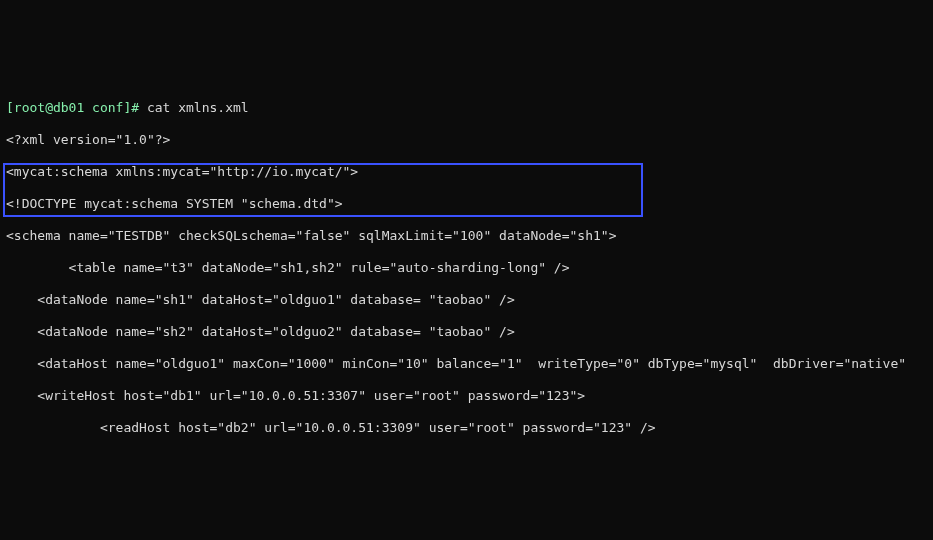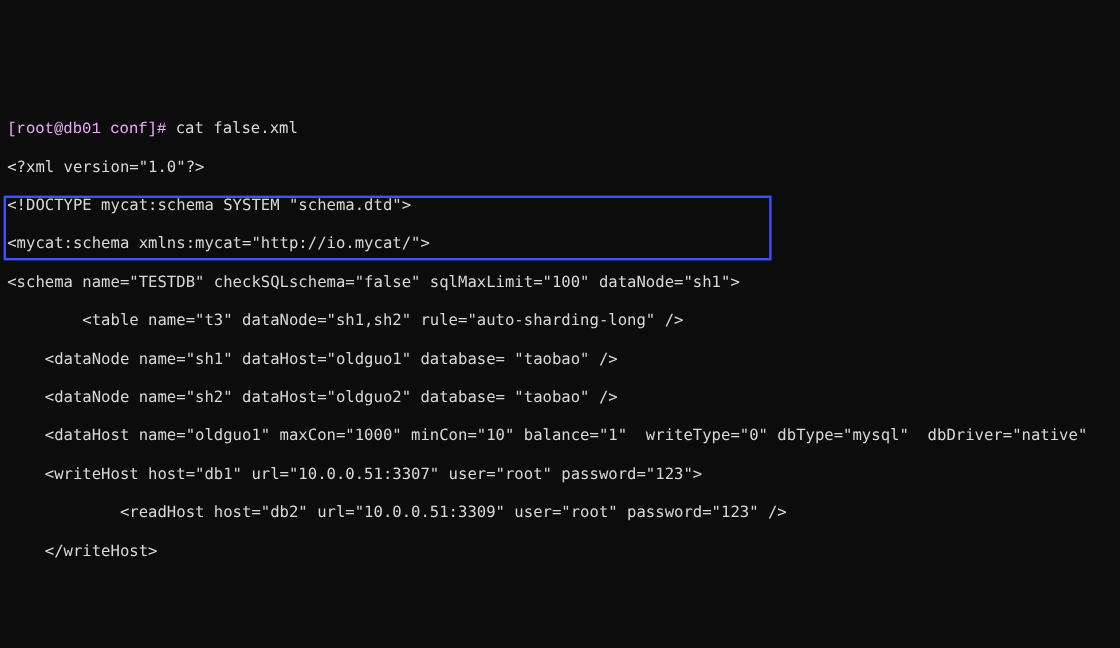--- a/index.html
+++ b/index.html
@@ -12,47 +12,46 @@
     line-height: 16px;
     width: 933px;
     height: 540px;
     overflow: hidden;
     white-space: pre;
   }
   .term {
     padding: 4px 6px;
     position: relative;
   }
-  .green { color: #f0abfc; font-family: Liberation Mono, monospace; }
+  .green { color: #86efac; }
   .hl {
     border: 2px solid #3a52ff;
     position: absolute;
     pointer-events: none;
   }
   .hl1 { left: 3px; top: 83px; width: 636px; height: 50px; }
   .line { white-space: pre; }
 </style>
 </head>
 <body>
 
 
 
 <div class="term">
-<div class="line"><span class="green">[root@db01 conf]# </span><span>cat false.xml</span></div>
+<div class="line"><span class="green">[root@db01 conf]# </span><span>cat xmlns.xml</span></div>
 <div class="line">&lt;?xml version="1.0"?&gt;</div>
+<div class="line">&lt;mycat:schema xmlns:mycat="http://io.mycat/"&gt;</div>
 <div class="line">&lt;!DOCTYPE mycat:schema SYSTEM "schema.dtd"&gt;</div>
-<div class="line">&lt;mycat:schema xmlns:mycat="http://io.mycat/"&gt;</div>
 <div class="line">&lt;schema name="TESTDB" checkSQLschema="false" sqlMaxLimit="100" dataNode="sh1"&gt;</div>
 <div class="line">        &lt;table name="t3" dataNode="sh1,sh2" rule="auto-sharding-long" /&gt;</div>
 <div class="line">    &lt;dataNode name="sh1" dataHost="oldguo1" database= "taobao" /&gt;</div>
 <div class="line">    &lt;dataNode name="sh2" dataHost="oldguo2" database= "taobao" /&gt;</div>
 <div class="line">    &lt;dataHost name="oldguo1" maxCon="1000" minCon="10" balance="1"  writeType="0" dbType="mysql"  dbDriver="native"</div>
 <div class="line">    &lt;writeHost host="db1" url="10.0.0.51:3307" user="root" password="123"&gt;</div>
 <div class="line">            &lt;readHost host="db2" url="10.0.0.51:3309" user="root" password="123" /&gt;</div>
-<div class="line">    &lt;/writeHost&gt;</div>
 
 
 
 
 
 
 
 
 
 

